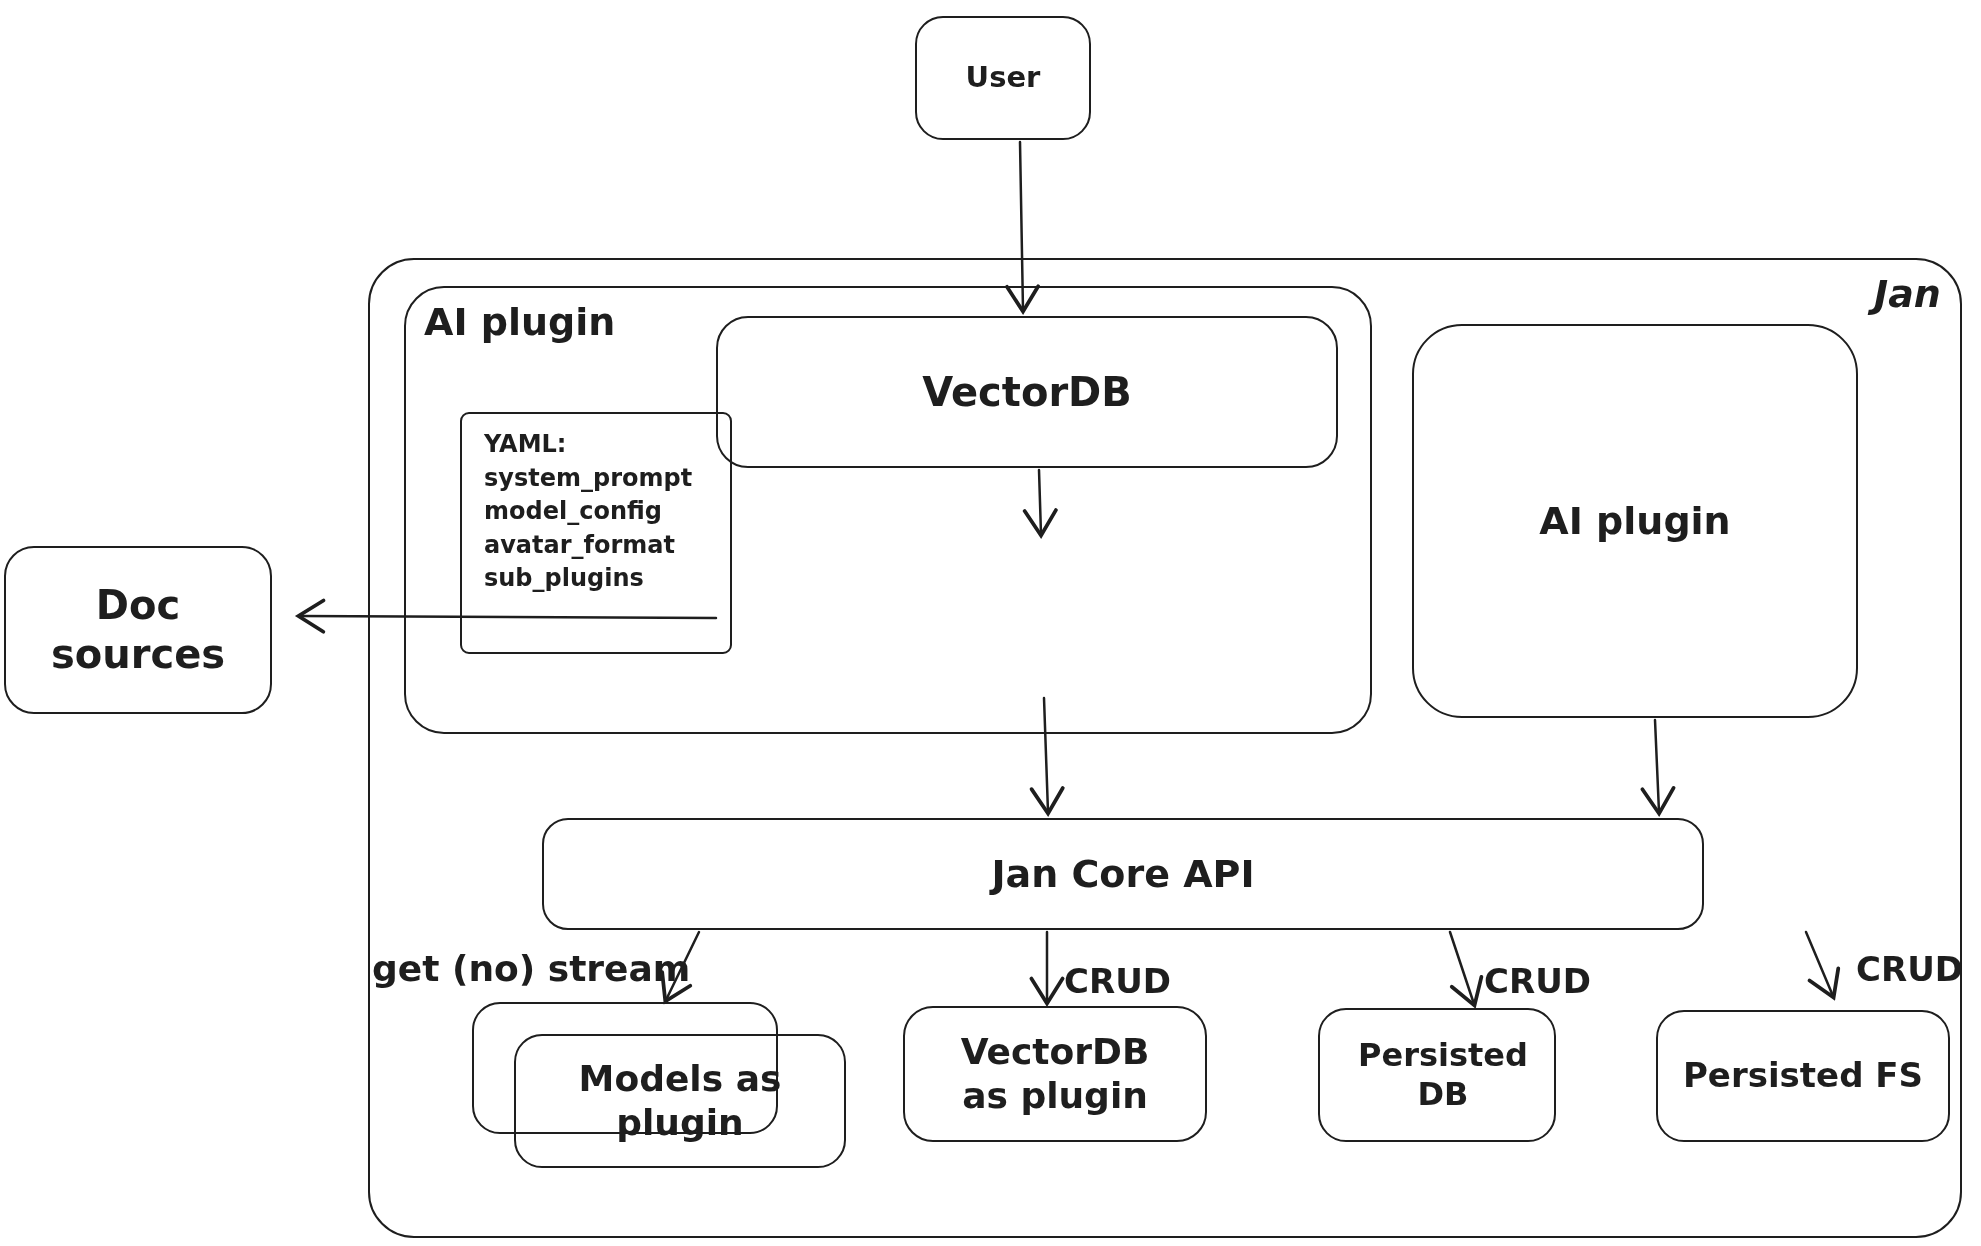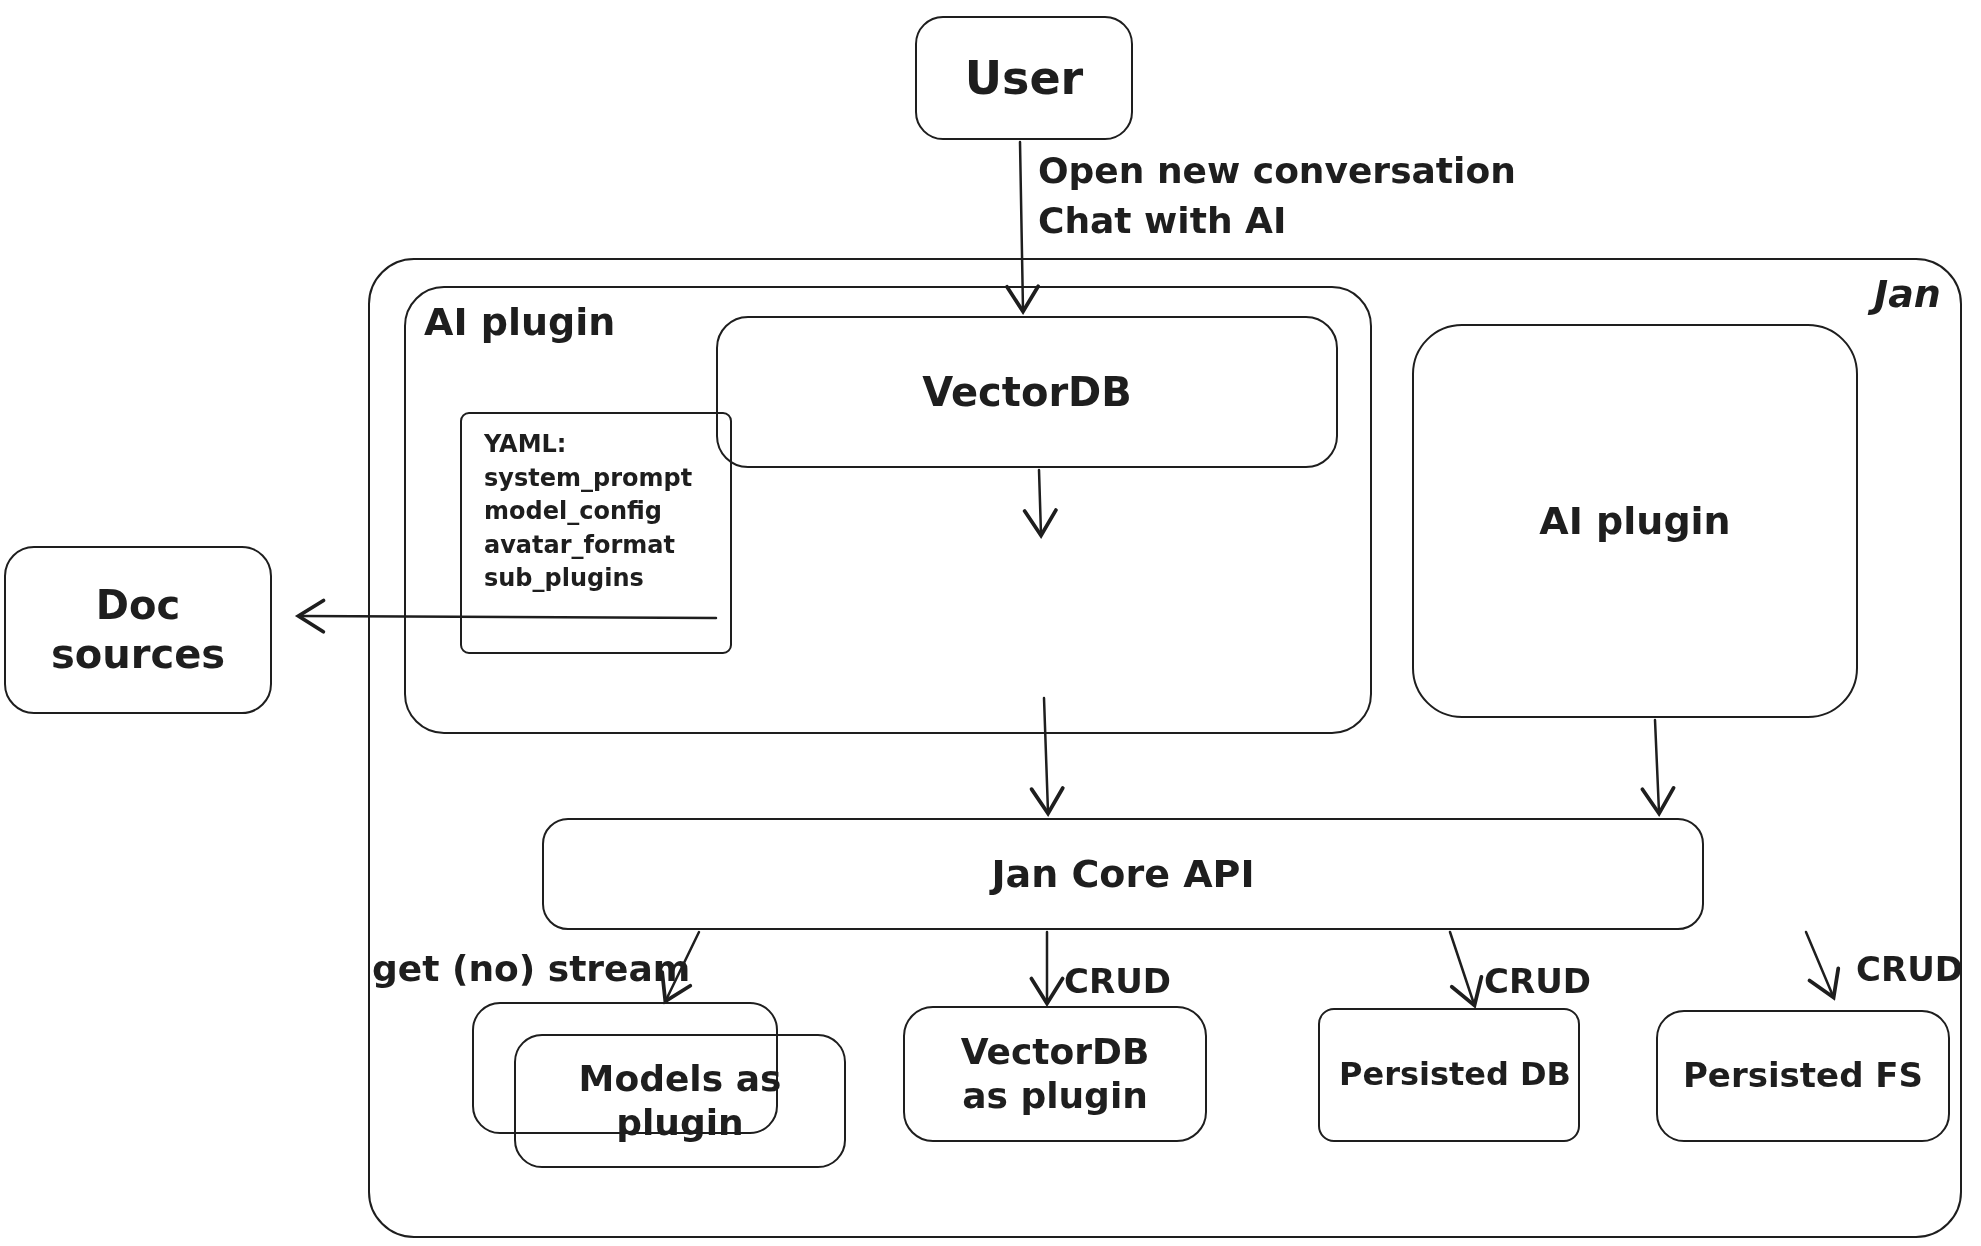--- a/index.html
+++ b/index.html
@@ -69,21 +69,21 @@
 <body>
 
 <div class="canvas">
 
   <div class="shape" style="left:368px; top:258px; width:1594px; height:980px; border-radius:46px;"></div>
   <div class="container-label" style="left:1874px; top:272px; font-size:38px;font-style:italic;">Jan</div>
 
   <div class="shape" style="left:404px; top:286px; width:968px; height:448px; border-radius:40px;"></div>
   <div class="container-label" style="left:424px; top:300px; font-size:38px;">AI plugin</div>
 
-  <div class="shape node" style="left:915px; top:16px; width:218px; height:124px; border-radius:28px; font-size:46px;">
+  <div class="shape node" style="left:915px; top:16px; width:176px; height:124px; border-radius:28px; font-size:29px;">
     <span>User</span>
   </div>
 
   <div class="shape node" style="left:716px; top:316px; width:622px; height:152px; border-radius:32px; font-size:40px;">
     <span>VectorDB</span>
   </div>
 
   <div class="shape" style="left:428px; top:412px; width:272px; height:242px; border-radius:9px;margin-left:32px;">
     <div class="note-text">
       <div>YAML:</div>
@@ -109,30 +109,28 @@
 
   <div class="shape" style="left:472px; top:1002px; width:306px; height:132px; border-radius:28px;"></div>
   <div class="shape node" style="left:514px; top:1034px; width:332px; height:134px; border-radius:28px; font-size:36px;">
     <span style="display:inline-block; width:220px;">Models as plugin</span>
   </div>
 
   <div class="shape node" style="left:903px; top:1006px; width:304px; height:136px; border-radius:30px; font-size:36px;">
     <span style="display:inline-block; width:230px;">VectorDB as plugin</span>
   </div>
 
-  <div class="shape node" style="left:1318px; top:1008px; width:262px; height:134px; border-radius:16px; font-size:32px;padding-left:12px;">
+  <div class="shape node" style="left:1318px; top:1008px; width:238px; height:134px; border-radius:28px; font-size:32px;padding-left:12px;">
     <span>Persisted DB</span>
   </div>
 
   <div class="shape node" style="left:1656px; top:1010px; width:294px; height:132px; border-radius:28px; font-size:34px;">
     <span>Persisted FS</span>
   </div>
 
-  <div class="edge-label" style="left:1038px; top:146px; font-size:36px; width:480px;">Open new conversation
-Chat with AI</div>
   <div class="edge-label" style="left:372px; top:944px; font-size:36px;">get (no) stream</div>
   <div class="edge-label" style="left:1064px; top:958px; font-size:34px;">CRUD</div>
   <div class="edge-label" style="left:1484px; top:958px; font-size:34px;">CRUD</div>
   <div class="edge-label" style="left:1856px; top:946px; font-size:34px;">CRUD</div>
 
   <svg class="connectors" viewBox="0 0 1981 1246">
     <defs>
       <marker id="arrowhead" viewBox="0 0 24 24" refX="19" refY="12" markerWidth="15" markerHeight="15" orient="auto-start-reverse">
         <path d="M4 2 L20 12 L4 22" fill="none" stroke="#1e1e1e" stroke-width="2.4" stroke-linecap="round"></path>
       </marker>

